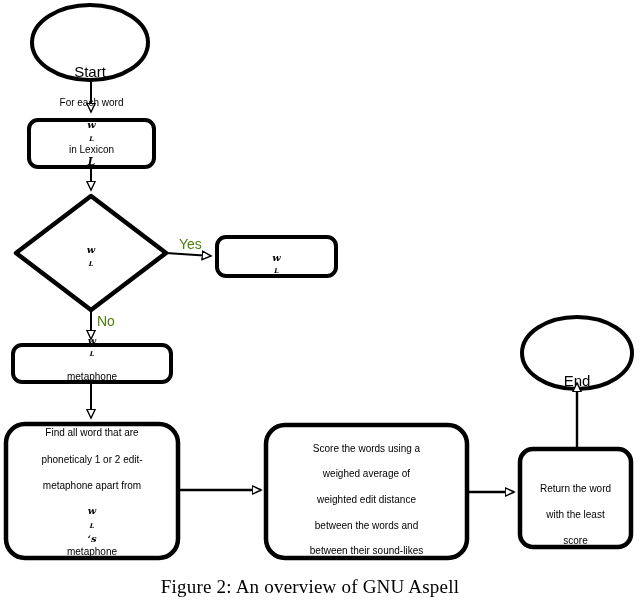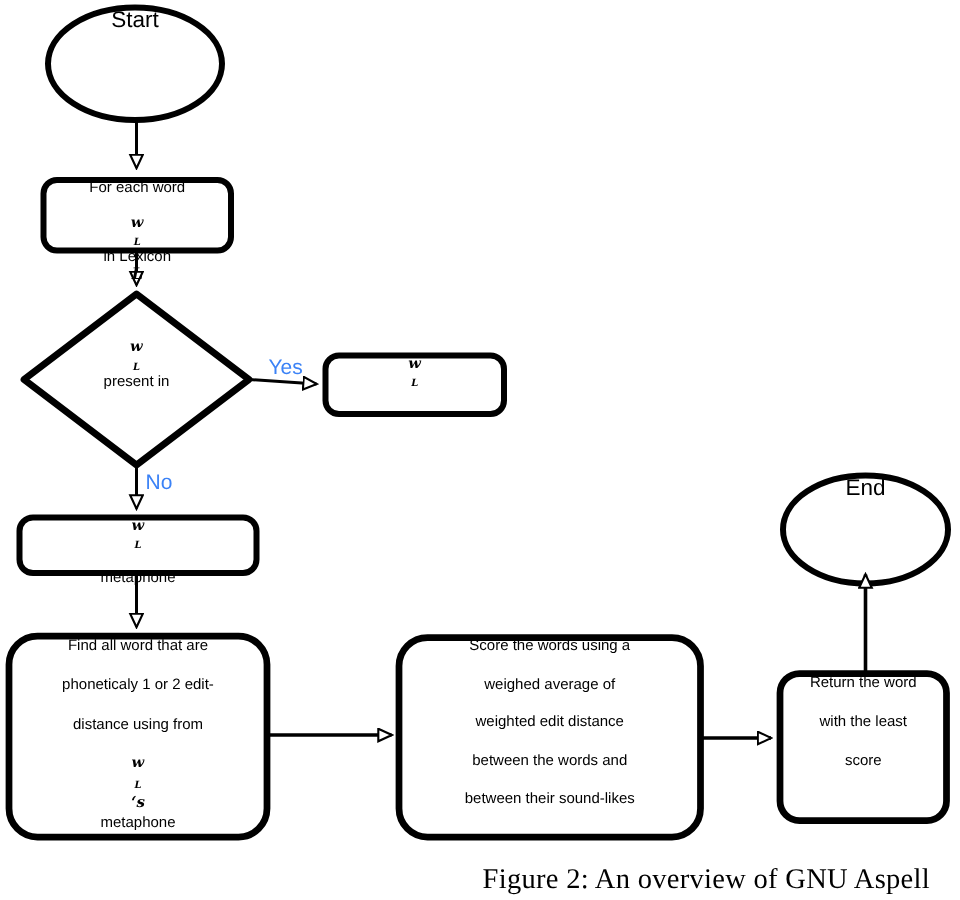--- a/index.html
+++ b/index.html
@@ -25,21 +25,21 @@
     position: absolute;
     left: 0; top: 0;
     width: 640px;
     height: 600px;
     display: block;
   }
   
   .node-text {
     position: absolute;
     display: flex;
-    align-items: flex-start;
+    align-items: flex-end;
     justify-content: center;
     text-align: center;
     line-height: 1.14;
     color: #000;
     font-family: "Liberation Sans", sans-serif;
     -webkit-font-smoothing: antialiased;
   }
   .node-text span { display: block; width: 100%; }
   .t-15 { font-size: 15px; }
   .t-14 { font-size: 10px; }
@@ -66,30 +66,30 @@
   .poss {
     font-family: "DejaVu Serif", serif;
     font-style: italic;
     font-weight: bold;
   }
   
   .edge-label {
     position: absolute;
     font-family: "Liberation Sans", sans-serif;
     font-size: 14px;
-    color: #3b82f6;
+    color: #4d7c0f;
     white-space: nowrap;
   }
   
   #figure-caption {
     position: absolute;
     left: 0;
     top: 576px;
     width: 620px;
-    text-align: right;
+    text-align: center;
     font-family: "Liberation Serif", serif;
     font-size: 19px;
     color: #000;
     white-space: nowrap;
     letter-spacing: 0.2px;
   }
 </style>
 </head>
 <body>
 
@@ -143,42 +143,42 @@
 
   <div class="node-text t-14" style="left:29px; top:120px; width:125px; height:47px;">
     <span>
       <span>For each word</span><br>
       <span class="var"><span>w</span><sub>L</sub></span><span> in Lexicon </span><span class="lex">L</span>
     </span>
   </div>
 
   <div class="node-text t-14" style="left:21px; top:226px; width:140px; height:54px;">
     <span>
-      <span class="var"><span>w</span><sub>L</sub></span><span> present in</span><br>
+      <span class="var"><span>w</span><sub>L</sub></span><br>
     </span>
   </div>
 
   <div class="node-text t-14" style="left:217px; top:237px; width:119px; height:39px;">
     <span>
         <span class="var"><span>w</span><sub>L</sub></span>
     </span>
   </div>
 
   <div class="node-text t-14" style="left:13px; top:345px; width:158px; height:37px;">
     <span>
       <span class="var"><span>w</span><sub>L</sub></span><br>
       <span>metaphone</span>
     </span>
   </div>
 
   <div class="node-text t-14" style="left:6px; top:424px; width:172px; height:134px; line-height:1.32;">
     <span>
       <span>Find all word that are</span><br>
       <span>phoneticaly 1 or 2 edit-</span><br>
-      <span>distance using from</span><br>
+      <span>metaphone apart from</span><br>
       <span class="var"><span>w</span><sub>L</sub></span><span class="poss">‘s</span><span> metaphone</span>
     </span>
   </div>
 
   <div class="node-text t-14" style="left:520px; top:449px; width:111px; height:98px; line-height:1.3;">
     <span>
       <span>Return the word</span><br>
       <span>with the least</span><br>
       <span>score</span>
     </span>

